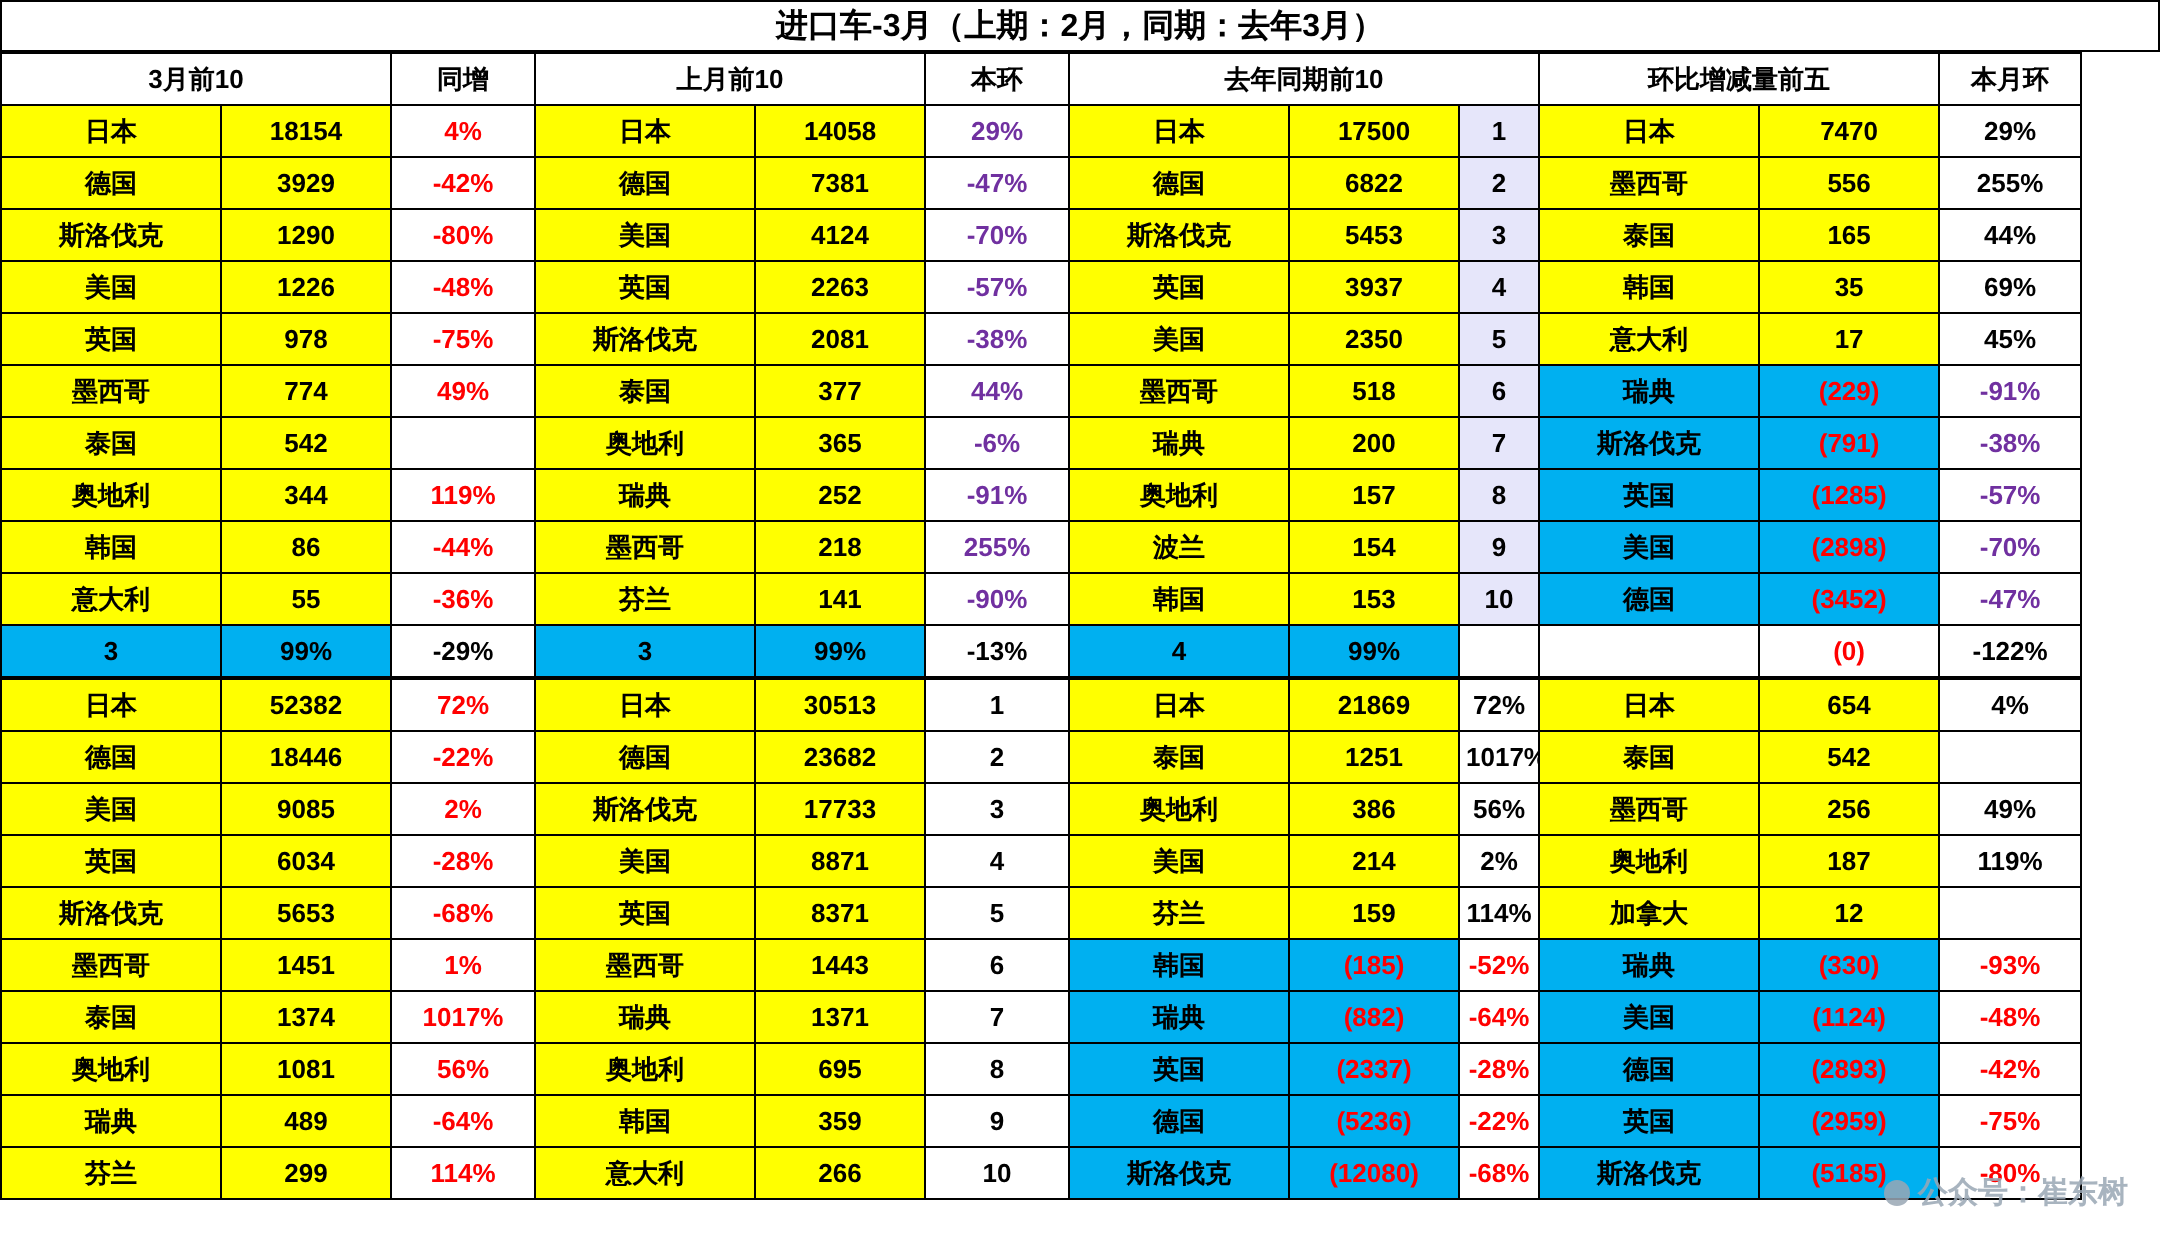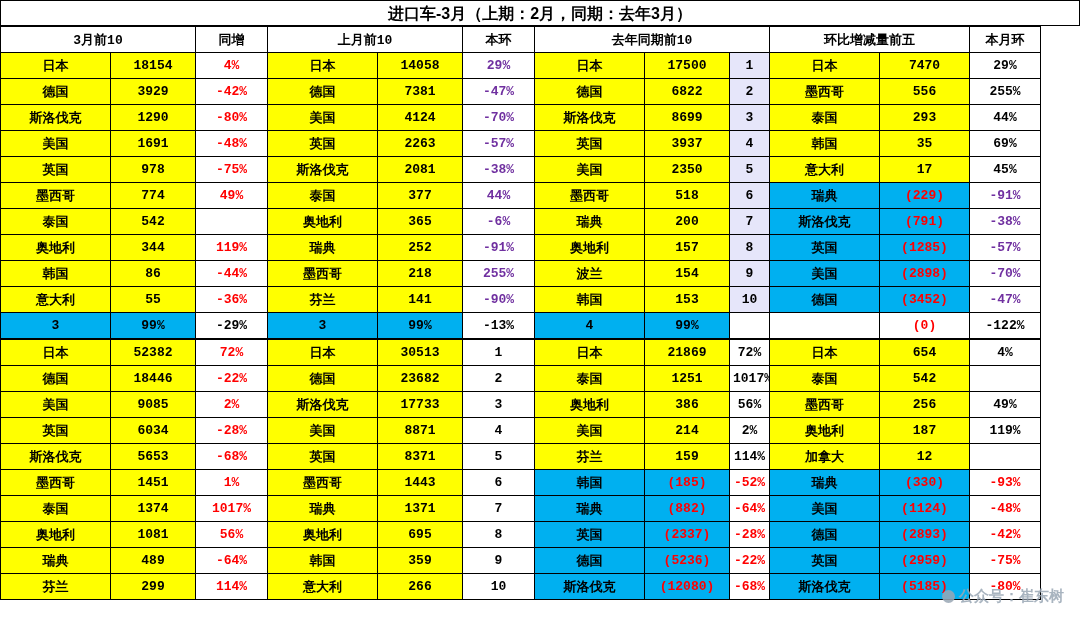--- a/index.html
+++ b/index.html
@@ -25,21 +25,20 @@
     border-left:1px solid #000;
     border-right:1px solid #000;
     border-top:1px solid #000;
     box-sizing:border-box;
     background:#ffffff;
   }
   table{
     border-collapse:collapse;
     table-layout:fixed;
     width:940px;
-    font-family:Liberation Mono, monospace;
   }
   td,th{
     border:1px solid #000;
     height:26px;
     padding:0 3px;
     text-align:center;
     font-size:13px;
     font-weight:bold;
     overflow:hidden;
     white-space:nowrap;
@@ -132,30 +131,30 @@
     </tr>
 
     <tr>
       <td class="yellow">斯洛伐克</td>
       <td class="yellow">1290</td>
       <td class="white red">-80%</td>
       <td class="yellow">美国</td>
       <td class="yellow">4124</td>
       <td class="white purple">-70%</td>
       <td class="yellow">斯洛伐克</td>
-      <td class="yellow">8699</td>
+      <td class="yellow">5453</td>
       <td class="lav">3</td>
       <td class="yellow">泰国</td>
-      <td class="yellow">293</td>
+      <td class="yellow">165</td>
       <td class="white">44%</td>
     </tr>
 
     <tr>
       <td class="yellow">美国</td>
-      <td class="yellow">1691</td>
+      <td class="yellow">1226</td>
       <td class="white red">-48%</td>
       <td class="yellow">英国</td>
       <td class="yellow">2263</td>
       <td class="white purple">-57%</td>
       <td class="yellow">英国</td>
       <td class="yellow">3937</td>
       <td class="lav">4</td>
       <td class="yellow">韩国</td>
       <td class="yellow">35</td>
       <td class="white">69%</td>

